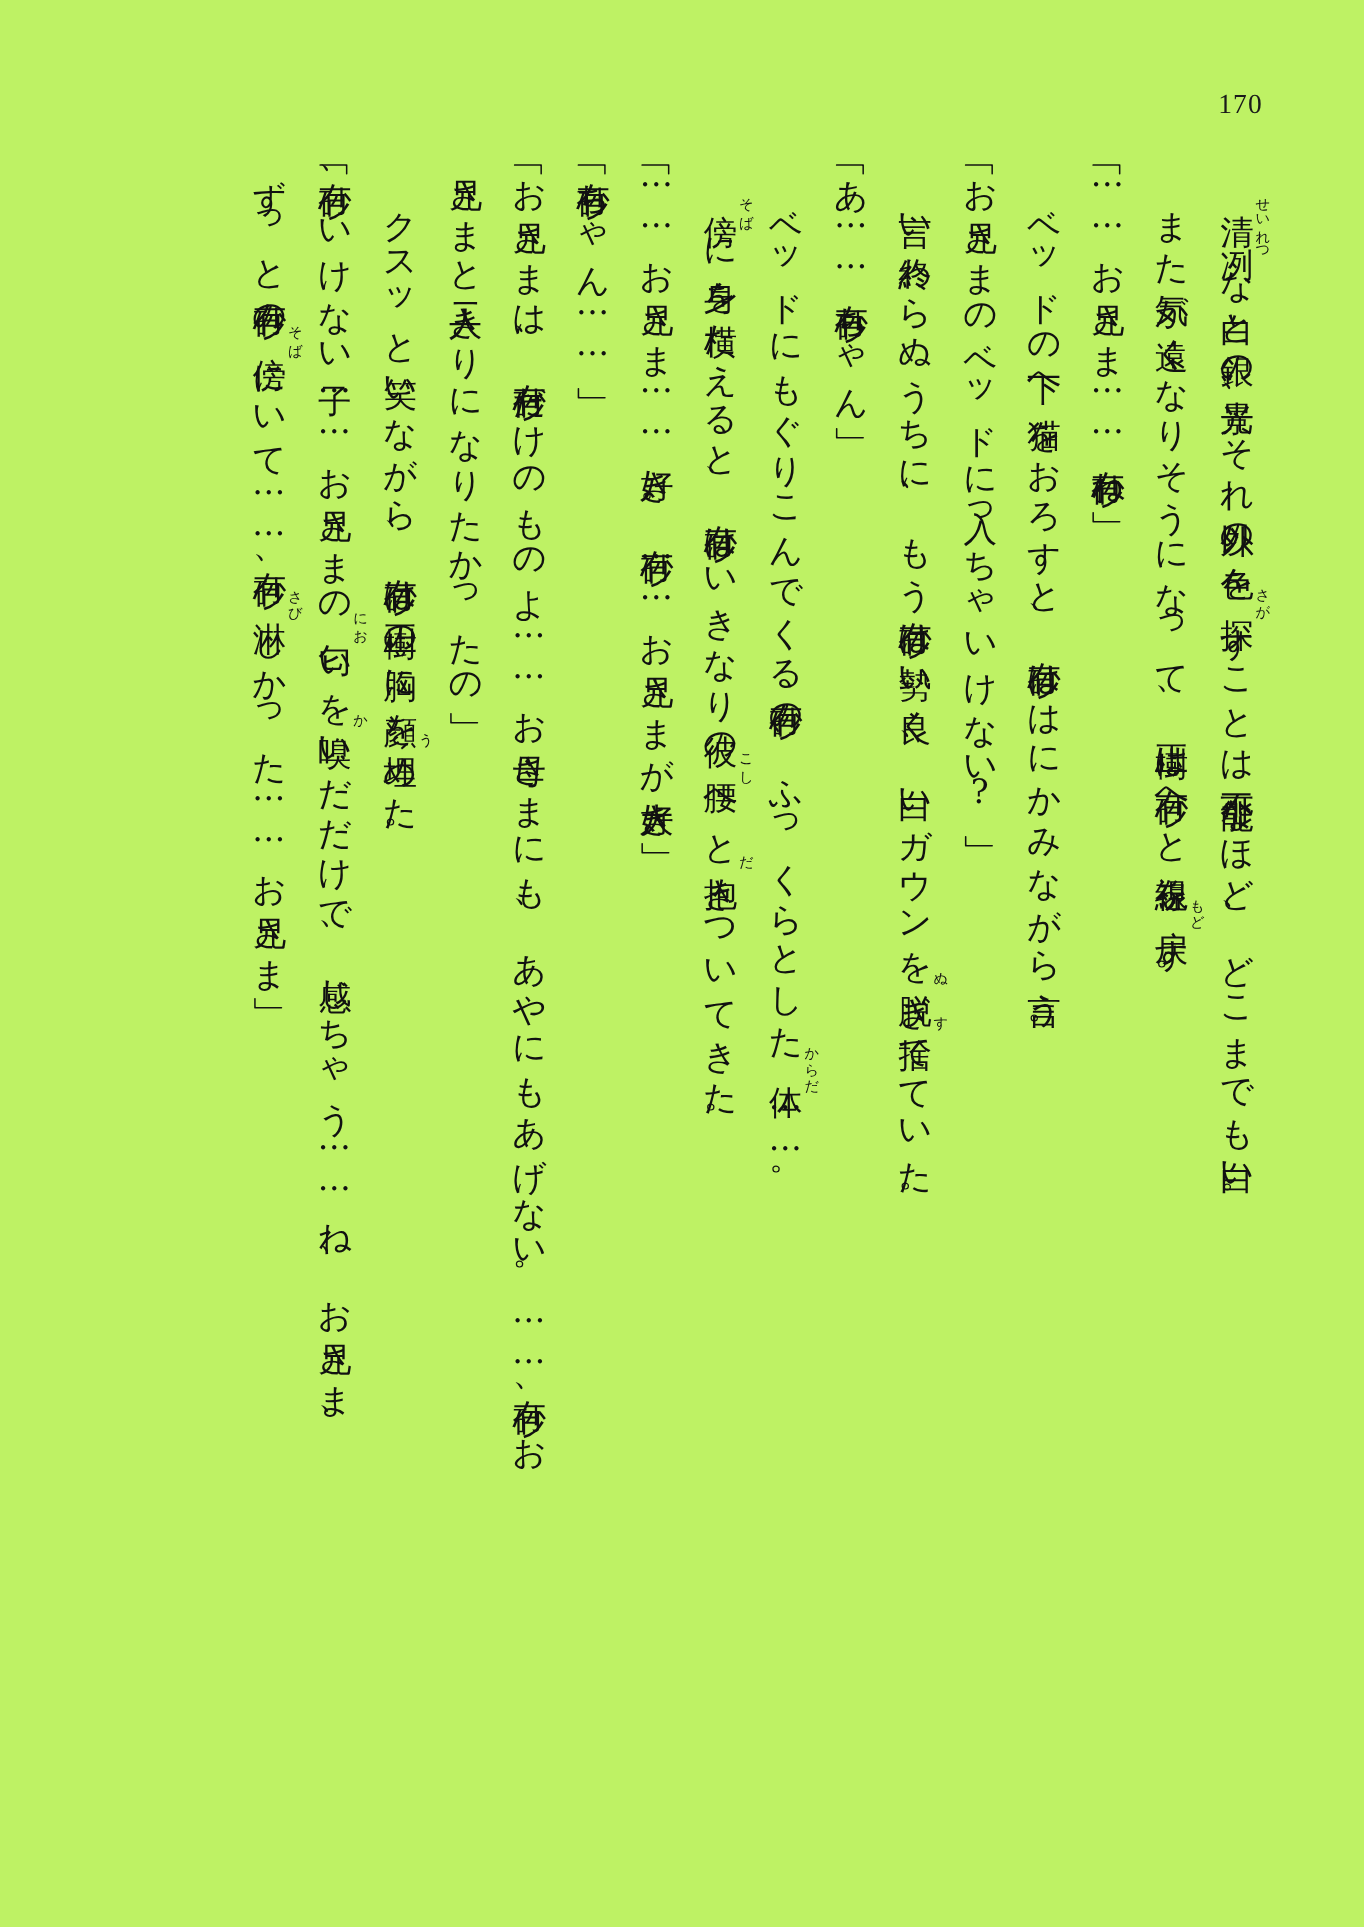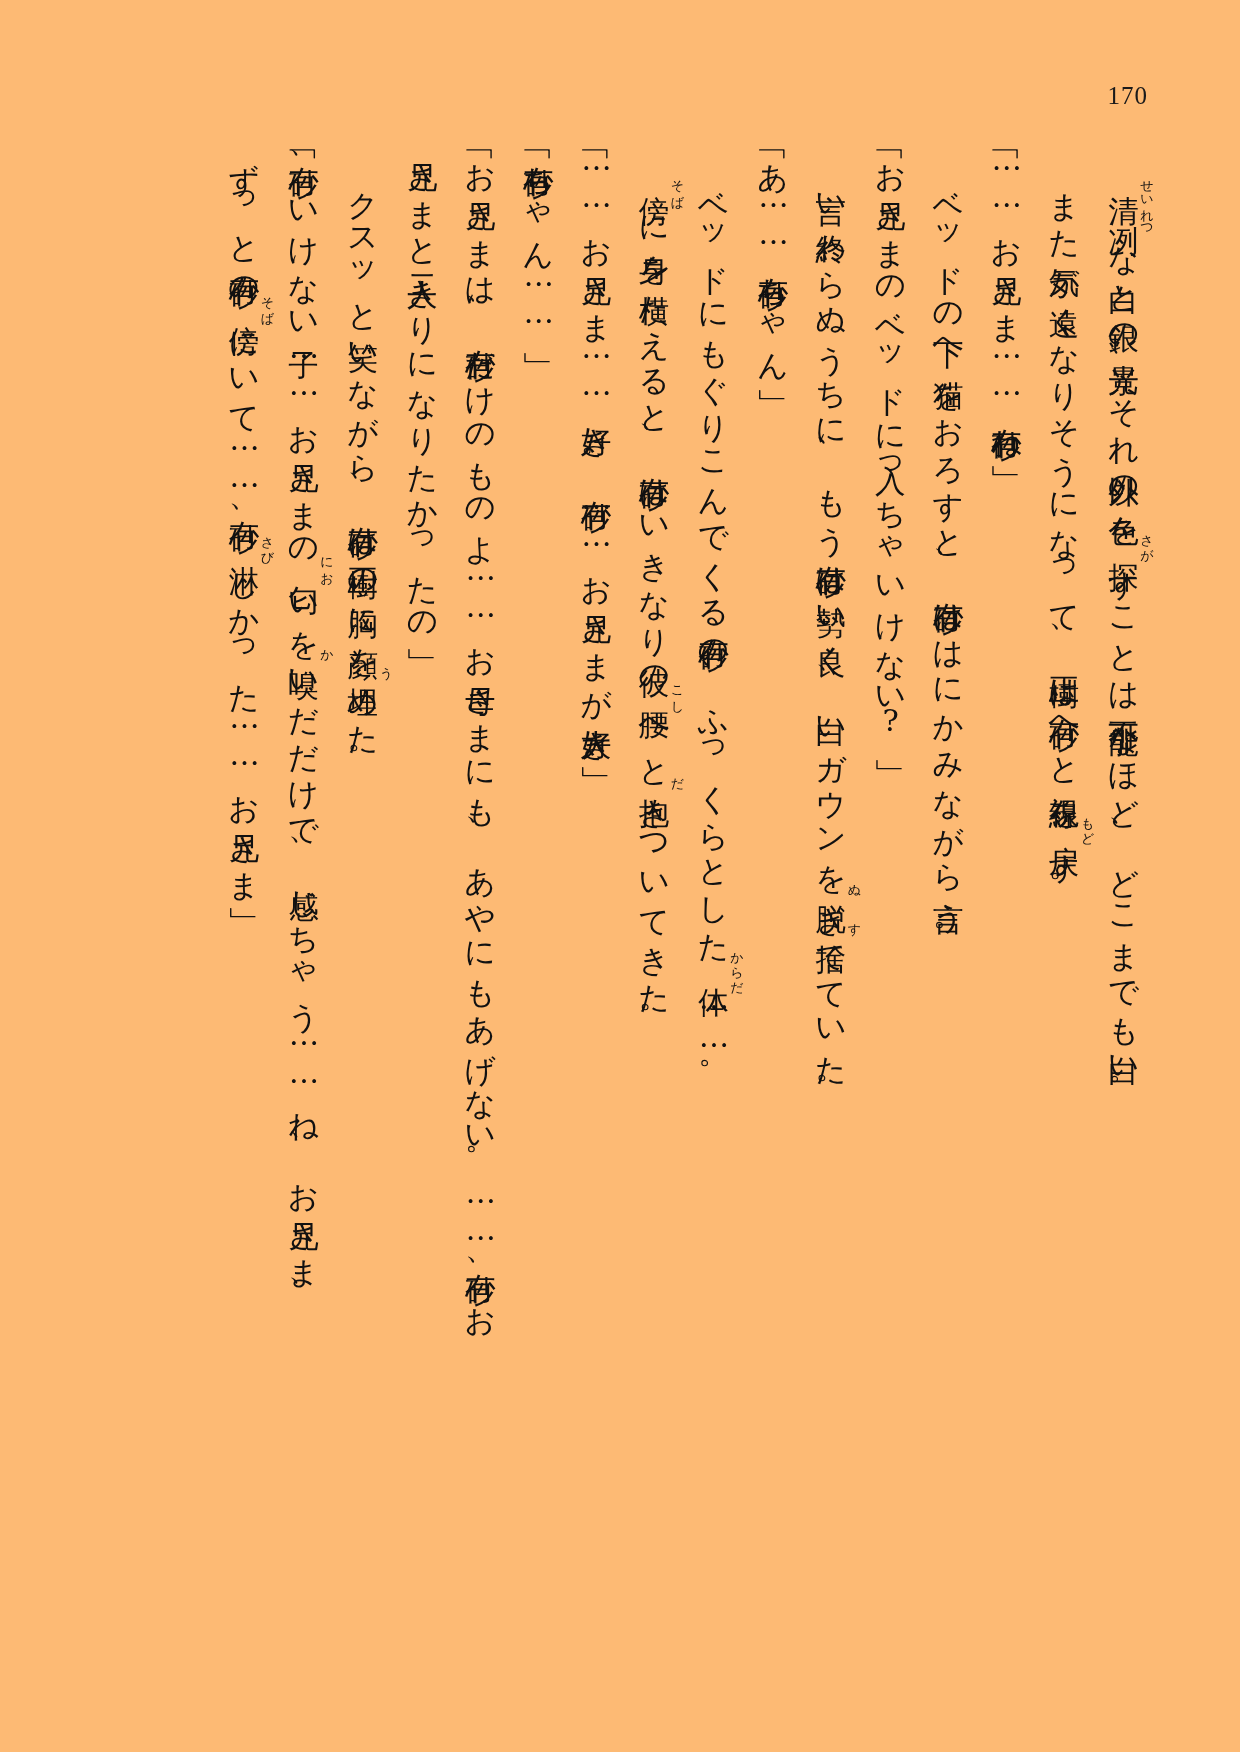--- a/index.html
+++ b/index.html
@@ -4,21 +4,21 @@
 <style>
   html, body {
     margin: 0;
     padding: 0;
     background: #ffffff;
   }
   .page {
     position: relative;
     width: 1240px;
     height: 1752px;
-    background: #fdba74;
+    background: #bef264;
     overflow: hidden;
     font-family: "DejaVu Serif", "Liberation Serif", serif;
     color: #000000;
   }
   
   .page-number {
     position: absolute;
     top: 82px;
     right: 92px;
     font-size: 25px;

